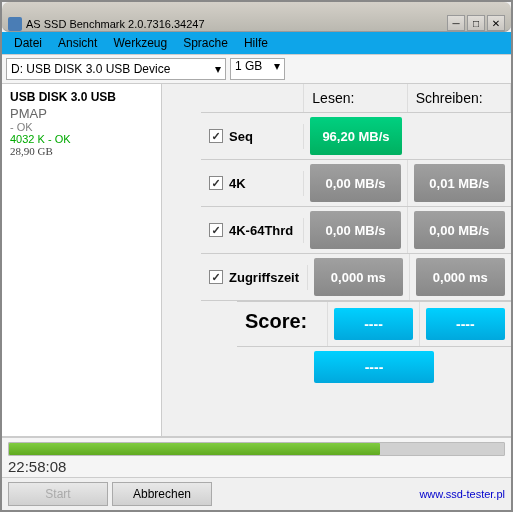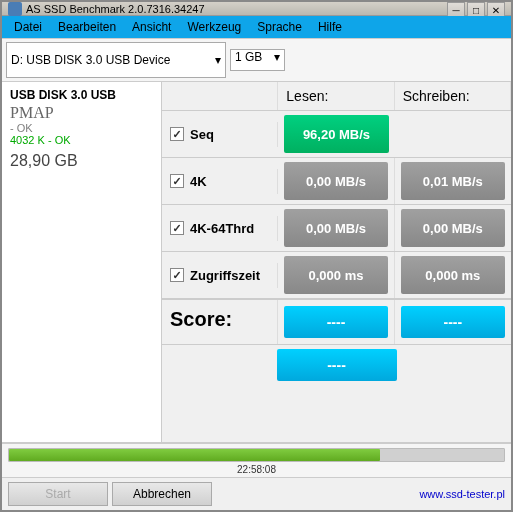--- a/index.html
+++ b/index.html
@@ -7,26 +7,27 @@
       font-family: 'Segoe UI', Tahoma, sans-serif;
       font-size: 12px;
       background: #f0f0f0;
       width: 513px;
       height: 512px;
       overflow: hidden;
     }
 
     .title-bar {
       background: linear-gradient(to bottom, #d4d0c8, #bab8b0);
-      height: 14px;
-      display: flex;
-      align-items: flex-start;
+      height: 30px;
+      display: flex;
+      align-items: flex-end;
       padding: 0 6px;
       border-bottom: 1px solid #999;
       justify-content: space-between;
+      border-radius: 7px;
     }
     .title-bar-text {
       font-size: 11px;
       color: #000;
       display: flex;
       align-items: center;
       gap: 4px;
     }
     .title-bar-icon {
       width: 14px;
@@ -68,21 +69,21 @@
       background: #f5f5f5;
       display: flex;
       align-items: center;
       padding: 3px 4px;
       gap: 4px;
       border-bottom: 1px solid #ccc;
     }
     .drive-selector {
       background: white;
       border: 1px solid #aaa;
-      height: 36px;
+      height: 22px;
       padding: 0 4px;
       font-size: 12px;
       flex: 1;
       max-width: 220px;
       display: flex;
       align-items: center;
       justify-content: space-between;
     }
     .size-selector {
       background: white;
@@ -113,36 +114,36 @@
       padding: 6px 8px;
       background: #fff;
     }
     .left-panel .drive-name {
       font-weight: bold;
       font-size: 12px;
       color: #000;
       margin-bottom: 2px;
     }
     .left-panel .pmap {
-      font-size: 16px;
+      font-size: 13px;
       color: #666;
-      font-family: Liberation Serif, serif;
     }
     .left-panel .ok-text {
       font-size: 11px;
       color: #808080;
     }
     .left-panel .ok-green {
       font-size: 11px;
       color: #00aa00;
     }
     .left-panel .size-text {
-      font-size: 16px;
+      font-size: 11px;
       color: #444;
-      margin-top: 6px;
+      margin-top: 0;
+      font-family: Liberation Serif, serif;
     }
 
     .right-panel {
       flex: 1;
       display: flex;
       flex-direction: column;
       padding: 0;
     }
 
     .results-header {
@@ -273,22 +274,22 @@
       border-radius: 1px;
       margin-bottom: 2px;
     }
     .progress-bar-inner {
       background: linear-gradient(to bottom, #80cc40, #60aa20);
       height: 100%;
       width: 75%;
       border-radius: 1px;
     }
     .progress-time {
-      text-align: center;
-      font-size: 10px;
+      text-align: left;
+      font-size: 15px;
       color: #333;
     }
 
     .bottom-bar {
       display: flex;
       align-items: center;
       padding: 4px 6px;
       gap: 8px;
       background: #f0f0f0;
       border-top: 1px solid #ccc;
@@ -324,27 +325,29 @@
       border: 2px solid #888;
       display: flex;
       flex-direction: column;
       overflow: hidden;
     }
 
     .content-area {
       display: flex;
       flex: 1;
       overflow: hidden;
+      gap: 39px;
     }
 
     
     .score-main {
       border-top: 1px solid #ccc;
       display: flex;
       flex-direction: column;
+      margin-left: 36px;
     }
     .score-top-row {
       display: grid;
       grid-template-columns: 1fr 1fr 1fr;
       border-bottom: 1px solid #ccc;
       min-height: 45px;
     }
     .score-center-row {
       display: flex;
       justify-content: center;
@@ -363,21 +366,20 @@
     </div>
     <div class="title-bar-buttons">
       <div class="title-btn">─</div>
       <div class="title-btn">□</div>
       <div class="title-btn">✕</div>
     </div>
   </div>
 
   <div class="menu-bar">
     <div class="menu-item">Datei</div>
-    <div class="menu-item">Bearbeiten</div>
     <div class="menu-item">Ansicht</div>
     <div class="menu-item">Werkzeug</div>
     <div class="menu-item">Sprache</div>
     <div class="menu-item">Hilfe</div>
   </div>
 
   <div class="toolbar">
     <div class="drive-selector">
       <span>D: USB DISK 3.0 USB Device</span>
       <span>▾</span>

